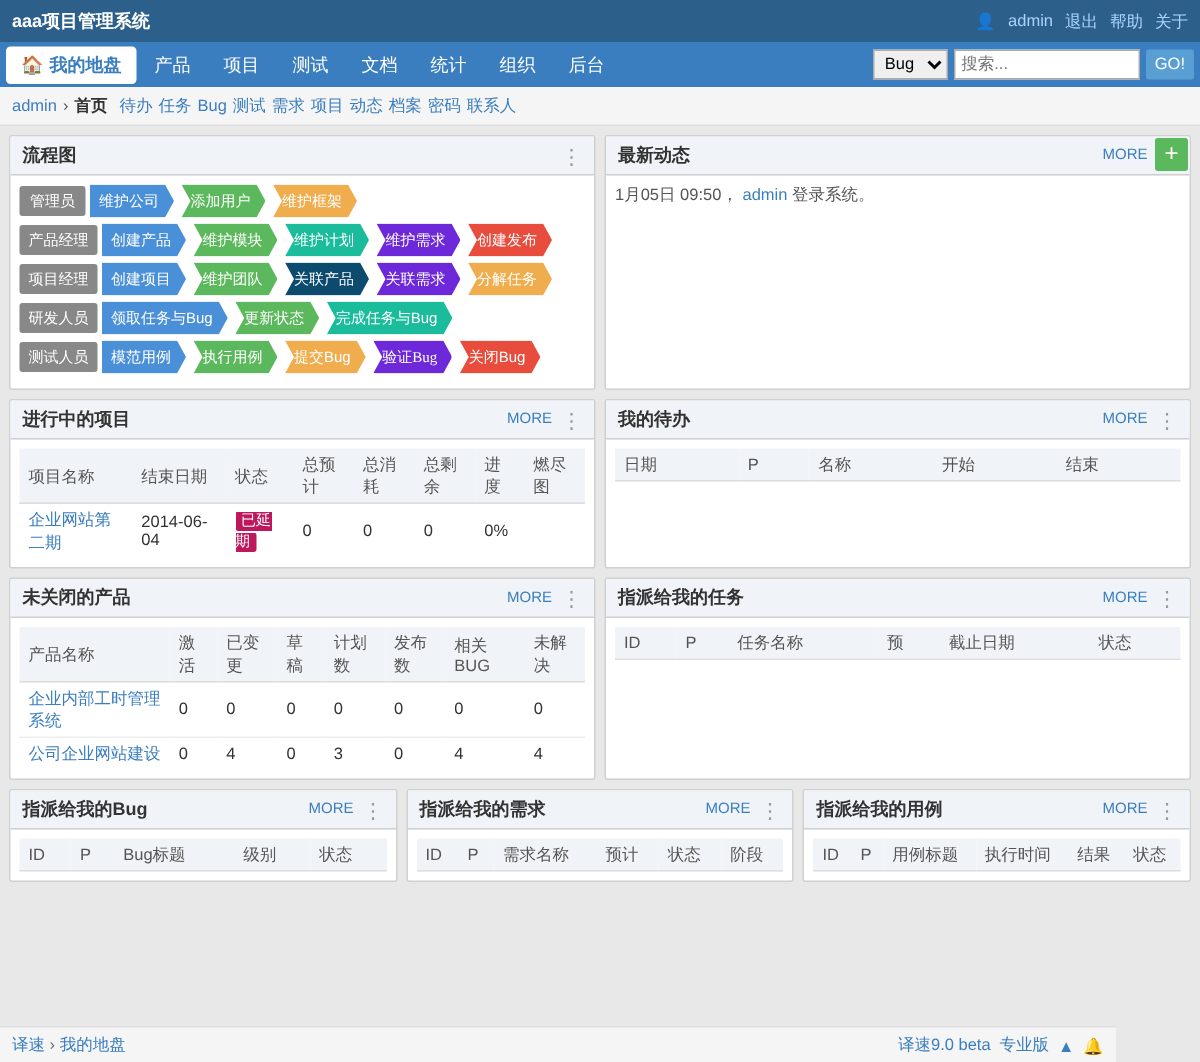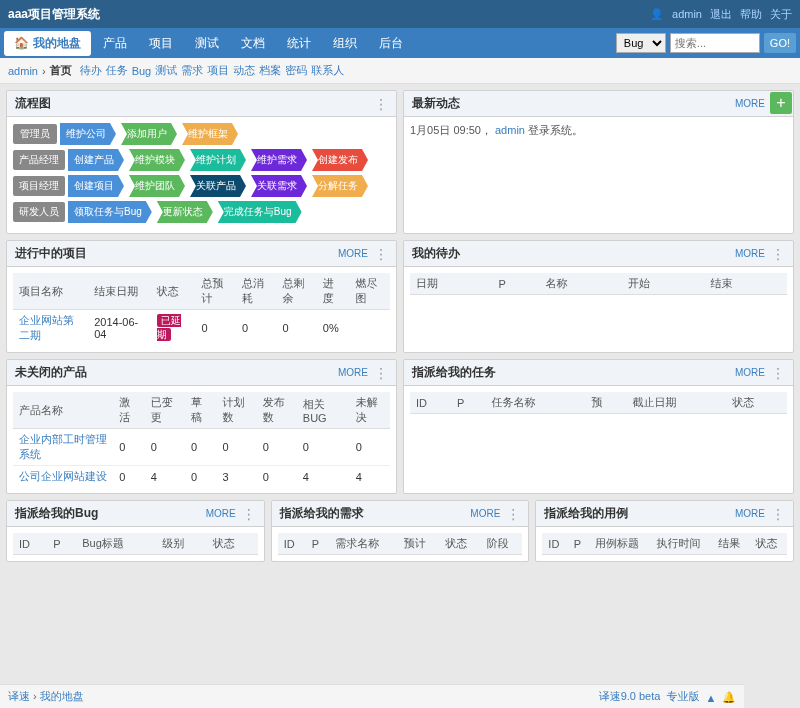--- a/index.html
+++ b/index.html
@@ -12,21 +12,21 @@
     .top-bar-right span { color: #aad4ff; cursor: pointer; }
 
     
     .nav-bar { background: #3a7ebf; height: 30px; display: flex; align-items: center; padding: 0 4px; gap: 2px; }
     .nav-item { color: #fff; padding: 4px 10px; font-size: 12px; cursor: pointer; border-radius: 3px; display: flex; align-items: center; gap: 4px; }
     .nav-item.active { background: #fff; color: #3a7ebf; font-weight: bold; }
 
     
     .search-area { display: flex; align-items: center; gap: 4px; }
     .search-select { height: 20px; font-size: 11px; border: 1px solid #aaa; padding: 0 3px; }
-    .search-input { height: 20px; width: 90px; font-size: 11px; border: 1px solid #aaa; padding: 0 4px; }
+    .search-input { height: 20px; width: 124px; font-size: 11px; border: 1px solid #aaa; padding: 0 4px; }
     .search-btn { background: #5a9fd4; color: #fff; border: none; height: 20px; padding: 0 6px; font-size: 11px; cursor: pointer; border-radius: 2px; }
 
     
     .breadcrumb-nav { background: #f5f5f5; border-bottom: 1px solid #ddd; height: 26px; display: flex; align-items: center; padding: 0 8px; gap: 4px; font-size: 11px; color: #555; }
     .breadcrumb-nav a { color: #3a7ebf; text-decoration: none; }
     .breadcrumb-nav .bc-item { cursor: pointer; color: #3a7ebf; }
     .breadcrumb-nav .active-bc { color: #333; font-weight: bold; }
 
     
     .panel { background: #fff; border: 1px solid #d0d0d0; border-radius: 2px; }
@@ -168,20 +168,28 @@
           <div class="flow-step c-orange">分解任务</div>
         </div>
 
         <div class="flow-row">
           <div class="flow-role">研发人员</div>
           <div class="flow-step first c-blue">领取任务与Bug</div>
           <div class="flow-step c-green">更新状态</div>
           <div class="flow-step c-teal">完成任务与Bug</div>
         </div>
 
+        <div class="flow-row">
+          <div class="flow-role">测试人员</div>
+          <div class="flow-step first c-blue">模范用例</div>
+          <div class="flow-step c-green">执行用例</div>
+          <div class="flow-step c-orange">提交Bug</div>
+          <div class="flow-step c-purple">验证Bug</div>
+          <div class="flow-step c-red">关闭Bug</div>
+        </div>
       </div>
     </div>
 
     <div class="panel">
       <div class="panel-header">
         <span class="panel-title">最新动态</span>
         <div class="panel-actions">
           <span class="panel-more">MORE</span>
           <span class="panel-dots">⋮</span>
         </div>

